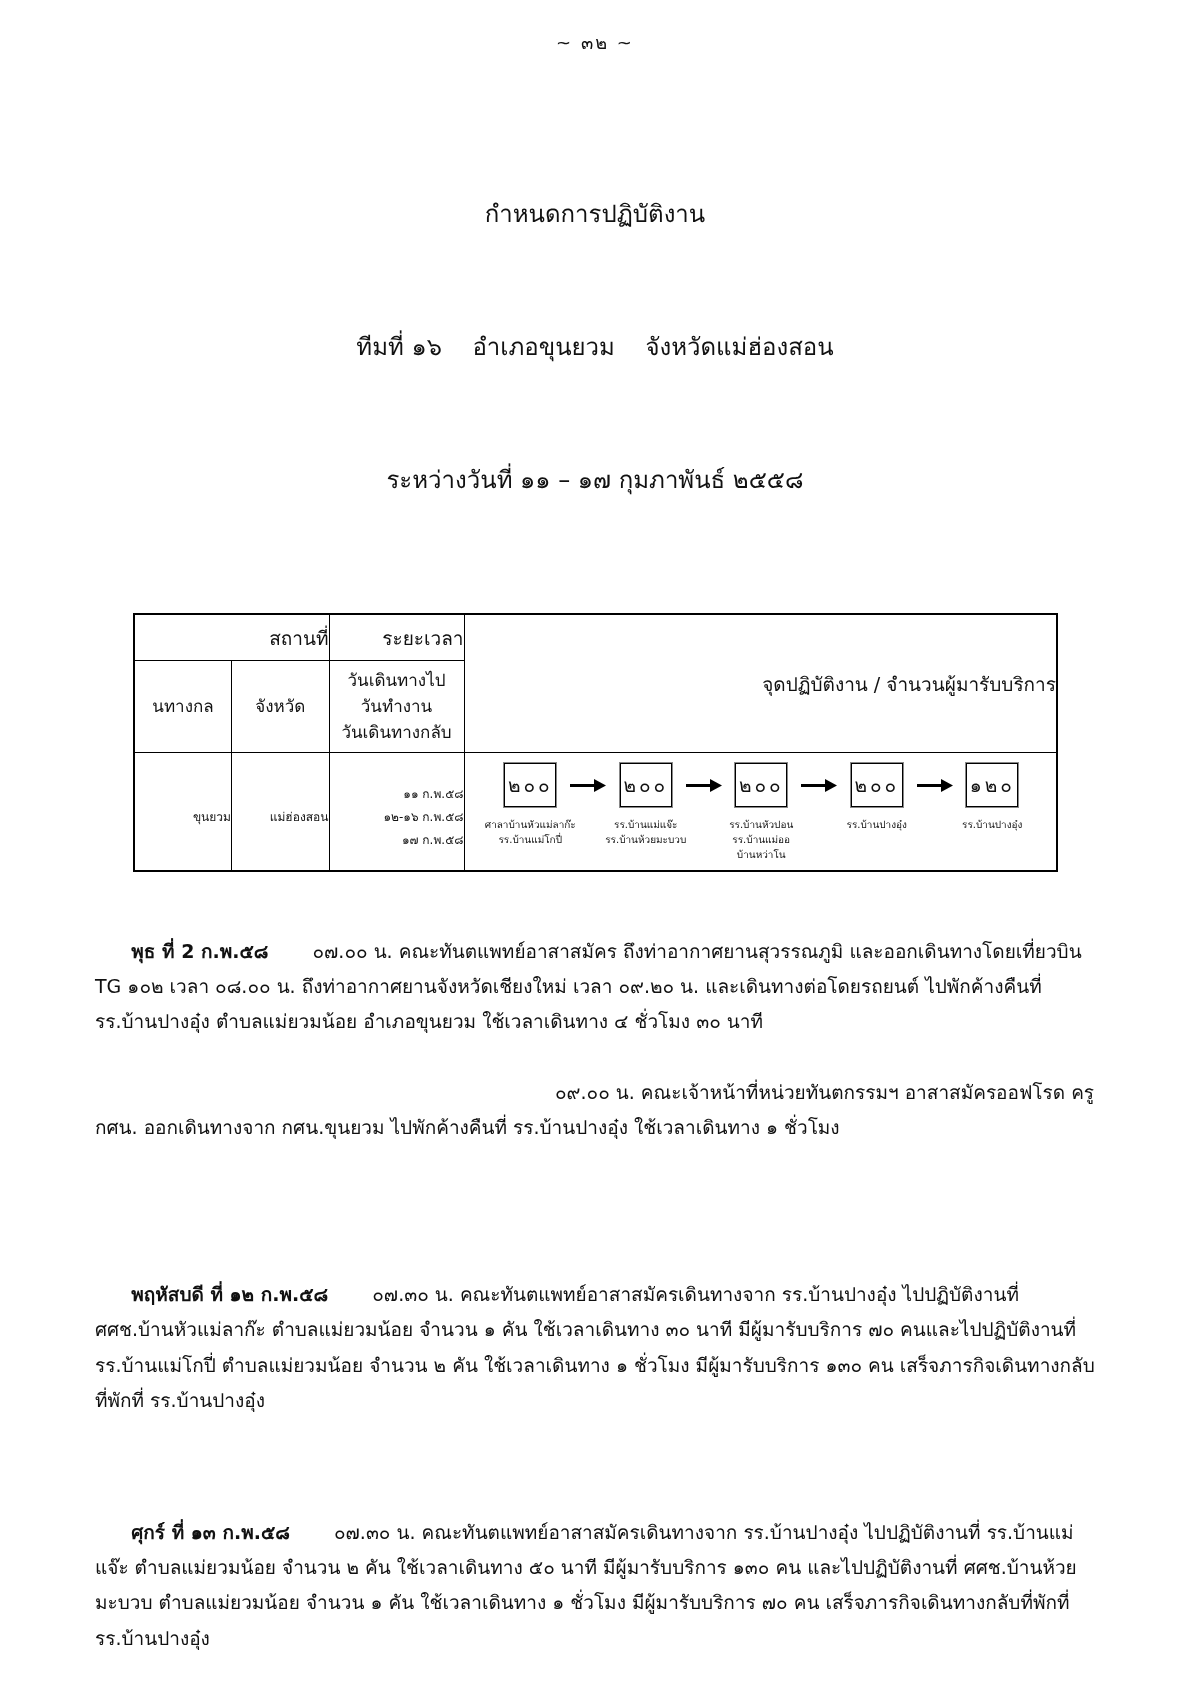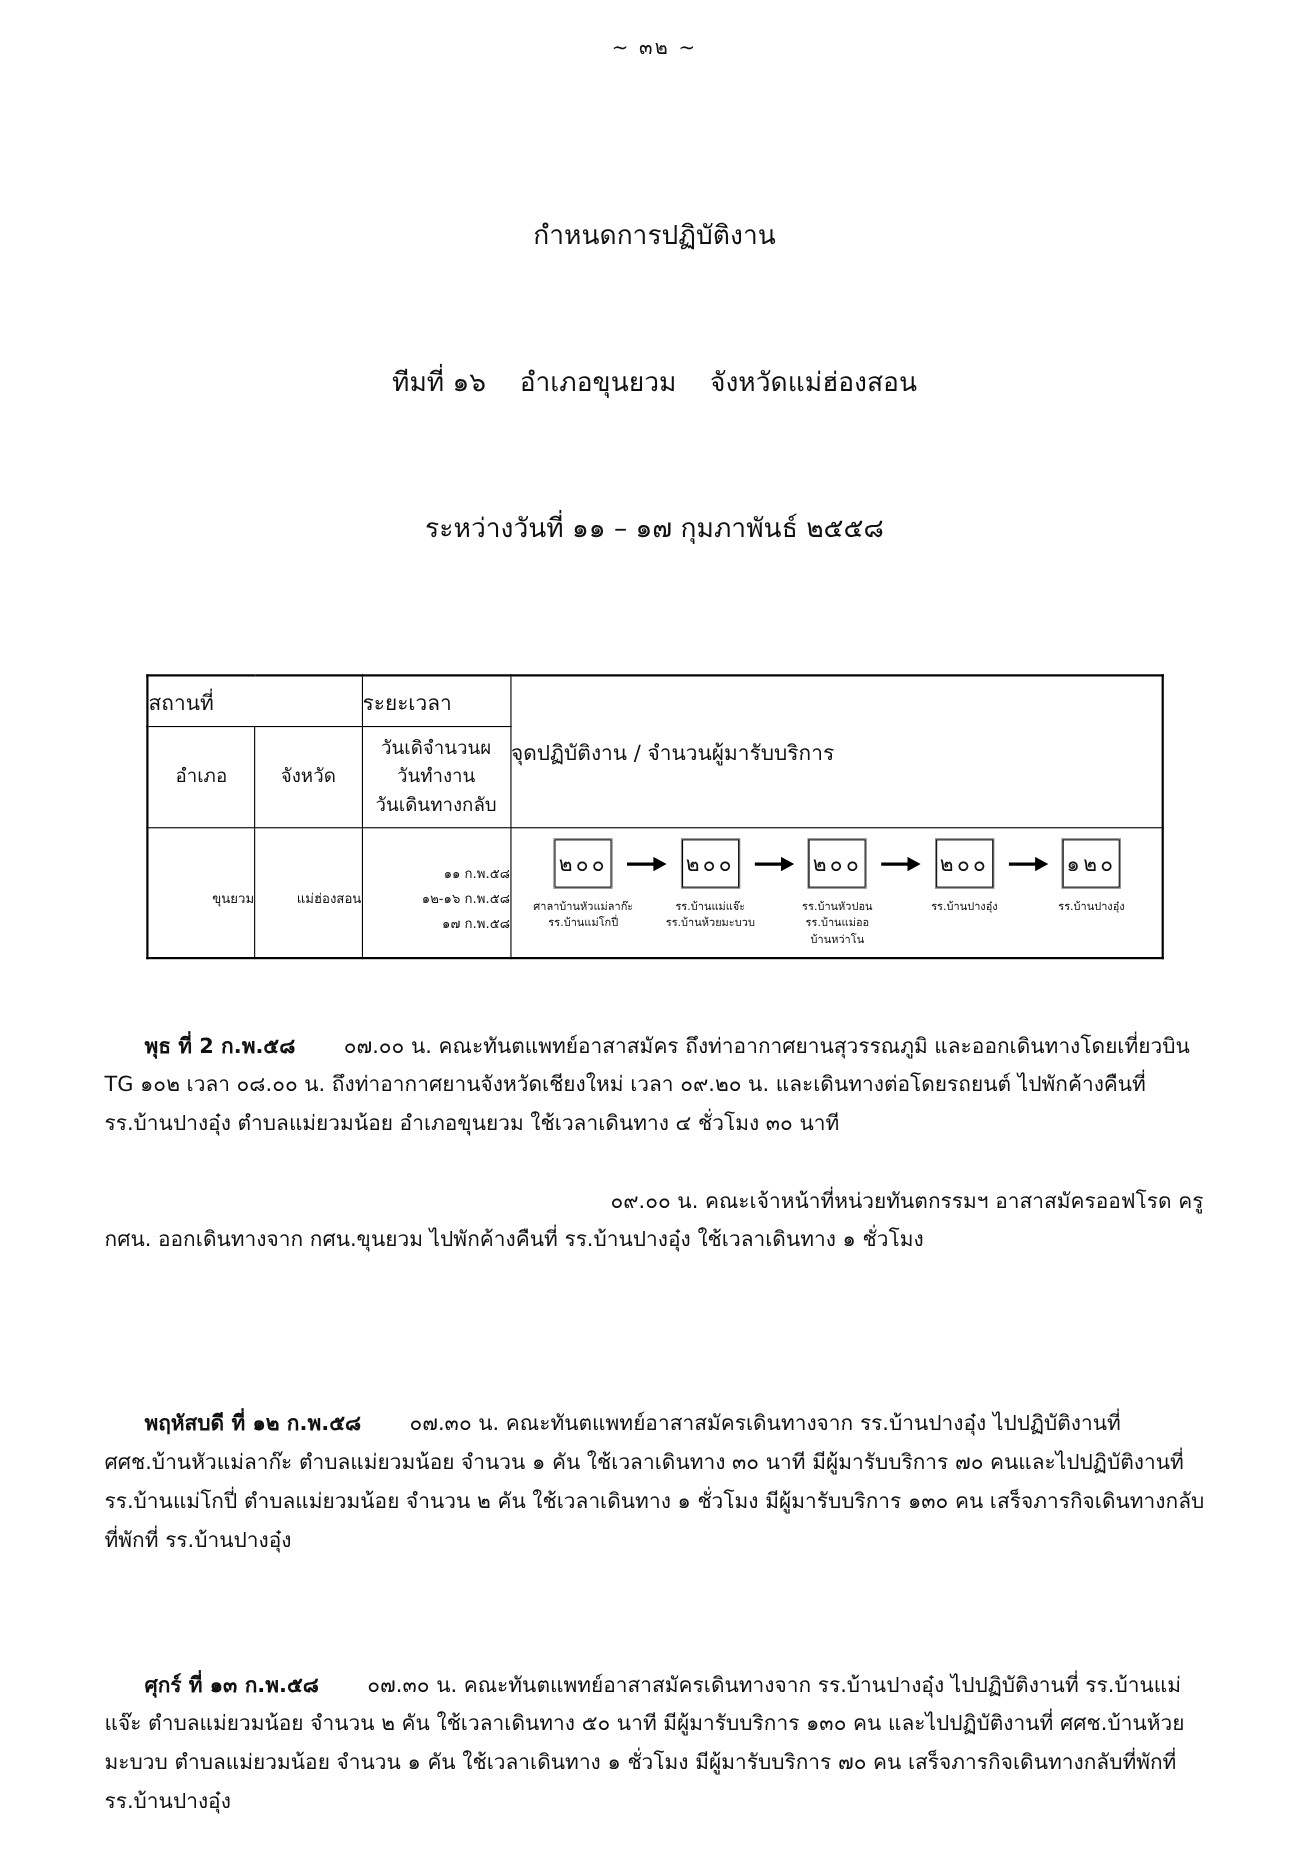--- a/index.html
+++ b/index.html
@@ -15,21 +15,21 @@
 
   .title-block { margin-top:46px; text-align:center; font-weight:normal; font-size:24px; line-height:1.85; white-space:pre-wrap; }
 
   
   table.sched {
     border-collapse:collapse; table-layout:fixed;
     margin:22px 0 0 133px; width:925px;
     border:2px solid #000;
   }
   table.sched td { border:1.5px solid #000; vertical-align:middle; }
-  .th-cell { text-align:left; font-size:19px; height:46px; }
+  .th-cell { text-align:right; font-size:19px; height:46px; }
   .th-sub  { text-align:center; font-size:17px; line-height:1.55; padding:6px 2px; }
   .body-cell { text-align:right; font-size:12px; vertical-align:top; padding-top:12px; line-height:1.9; }
   .op-cell { vertical-align:top; padding:10px 6px 8px 8px; }
 
   .flow-row { display:grid; grid-template-columns:repeat(5,1fr); }
   .station { position:relative; }
   .count-box {
     width:52px; height:44px; margin:0 auto;
     border:2px solid #555; outline:1px solid #000; outline-offset:-4px;
     display:flex; align-items:center; justify-content:center;
@@ -60,24 +60,24 @@
   </div>
 
   <table class="sched">
     <tbody>
         <tr>
       <td colspan="2" class="th-cell" style="width:195px">สถานที่</td>
       <td class="th-cell" style="width:135px">ระยะเวลา</td>
       <td rowspan="2" class="th-cell">จุดปฏิบัติงาน / จำนวนผู้มารับบริการ</td>
     </tr>
     <tr>
-      <td class="th-sub" style="width:98px">อำเภอ</td>
+      <td class="th-sub" style="width:98px">นทางกล</td>
       <td class="th-sub" style="width:97px">จังหวัด</td>
       <td class="th-sub">
-        <div>วันเดิจำนวนผ</div>
+        <div>วันเดินทางไป</div>
         <div>วันทำงาน</div>
         <div>วันเดินทางกลับ</div>
       </td>
     </tr>
     <tr>
       <td class="body-cell">ขุนยวม</td>
       <td class="body-cell">แม่ฮ่องสอน</td>
       <td class="body-cell">
         <div>๑๑ ก.พ.๕๘</div>
         <div>๑๒-๑๖ ก.พ.๕๘</div>

